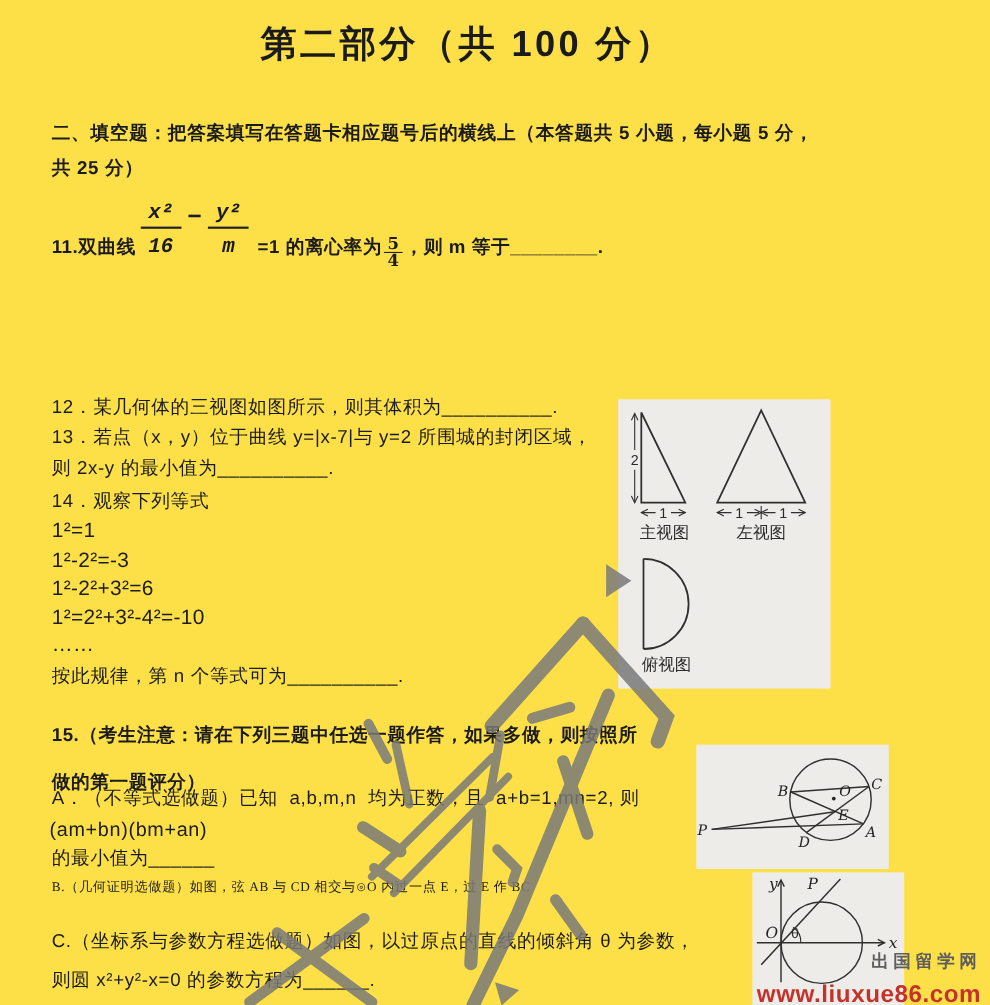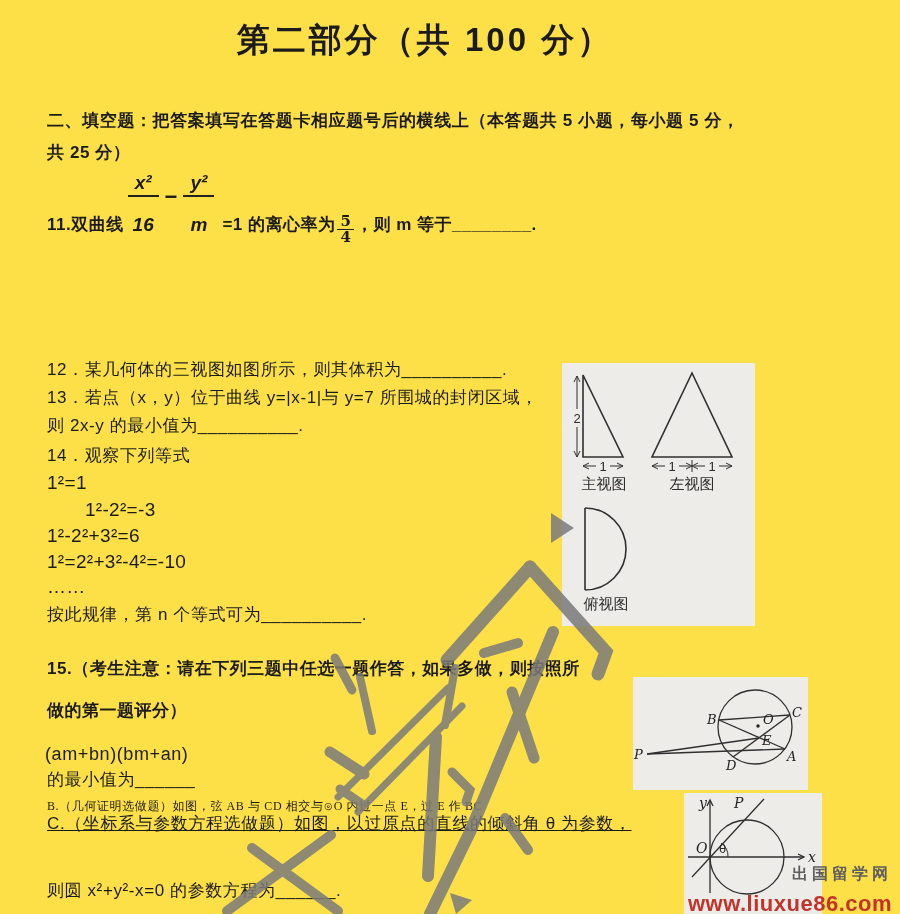--- a/index.html
+++ b/index.html
@@ -6,24 +6,24 @@
   #page{position:relative;width:900px;height:914px;background:#fde047;overflow:hidden;
         font-family:"Liberation Sans",sans-serif;color:#1b1b1b;}
   .t{position:absolute;white-space:pre;letter-spacing:0.6px;line-height:1.2;}
   .title{font-size:33px;font-weight:bold;letter-spacing:3px;text-align:center;left:0;width:850px;}
   .hdr{font-size:17px;font-weight:bold;}
   .body17{font-size:17px;}
   .eq{font-size:19px;letter-spacing:0.3px;}
   .serifline{font-family:"Liberation Serif",serif;font-size:12px;}
   
   .formula-row{position:absolute;display:flex;align-items:flex-end;}
-  .frac{display:inline-block;text-align:center;font-family:Liberation Sans, sans-serif;
+  .frac{display:inline-block;text-align:center;font-family:Liberation Mono, monospace;
         font-style:italic;font-weight:bold;font-size:19px;line-height:1.15;}
   .frac .num{display:block;border-bottom:2px solid #222;padding:0 7px 1px;}
-  .frac .den{display:block;padding-top:17px;}
+  .frac .den{display:block;padding-top:6px;}
   .minus{font-size:22px;font-weight:bold;margin:0 6px;align-self:flex-end;position:relative;top:-26px;}
   .sfrac{display:inline-block;text-align:center;font-family:"DejaVu Serif",serif;
          font-size:15px;font-weight:bold;line-height:1.05;position:relative;top:10px;margin:0 2px;}
   .sfrac .num{display:block;border-bottom:1.5px solid #222;padding:0 3px;}
   .sfrac .den{display:block;}
   .qtext{font-size:17px;font-weight:bold;letter-spacing:0.5px;}
   
   .figbox{position:absolute;background:#edece9;}
   .figbox svg{display:block;}
   svg text.cjk{font-family:"Liberation Sans",sans-serif;fill:#2b2b2b;}
@@ -56,36 +56,37 @@
     </span>
     <span class="qtext" style="margin-left:8px;"> =1 的离心率为</span>
     <span class="sfrac">
       <span class="num">5</span>
       <span class="den">4</span>
     </span>
     <span class="qtext">，则 m 等于________.</span>
   </div>
 
   <div class="t body17" style="left:47px;top:360px;">12．某几何体的三视图如图所示，则其体积为__________.</div>
-  <div class="t body17" style="left:47px;top:388px;">13．若点（x，y）位于曲线 y=|x-1|与 y=7 所围城的封闭区域，</div>
+  <div class="t body17" style="left:47px;top:388px;">13．若点（x，y）位于曲线 y=|x-7|与 y=2 所围城的封闭区域，</div>
   <div class="t body17" style="left:47px;top:416px;">则 2x-y 的最小值为__________.</div>
   <div class="t body17" style="left:47px;top:446px;">14．观察下列等式</div>
   <div class="t eq" style="left:47px;top:472px;">1²=1</div>
-  <div class="t eq" style="left:47px;top:499px;margin-left:38px;">1²-2²=-3</div>
+  <div class="t eq" style="left:47px;top:499px;">1²-2²=-3</div>
   <div class="t eq" style="left:47px;top:525px;">1²-2²+3²=6</div>
   <div class="t eq" style="left:47px;top:551px;">1²=2²+3²-4²=-10</div>
   <div class="t eq" style="left:47px;top:576px;">……</div>
   <div class="t body17" style="left:47px;top:605px;">按此规律，第 n 个等式可为__________.</div>
 
   <div class="t qtext" style="left:47px;top:659px;">15.（考生注意：请在下列三题中任选一题作答，如果多做，则按照所</div>
   <div class="t qtext" style="left:47px;top:701px;">做的第一题评分）</div>
+  <div class="t body17" style="left:47px;top:716px;">A．（不等式选做题）已知  a,b,m,n  均为正数，且  a+b=1,mn=2, 则</div>
   <div class="t" style="left:45px;top:744px;font-size:18px;">(am+bn)(bm+an)</div>
   <div class="t body17" style="left:47px;top:770px;">的最小值为______</div>
   <div class="t serifline" style="left:47px;top:799px;">B.（几何证明选做题）如图，弦 AB 与 CD 相交与⊙O 内过一点 E，过 E 作 BC</div>
-  <div class="t body17" style="left:47px;top:814px;text-decoration:underline;">C.（坐标系与参数方程选做题）如图，以过原点的直线的倾斜角 θ 为参数，</div>
+  <div class="t body17" style="left:47px;top:846px;">C.（坐标系与参数方程选做题）如图，以过原点的直线的倾斜角 θ 为参数，</div>
   <div class="t body17" style="left:47px;top:881px;">则圆 x²+y²-x=0 的参数方程为______.</div>
 
   <div class="figbox" style="left:562px;top:363px;width:193px;height:263px;">
     <svg width="193" height="263" viewBox="0 0 193 263">
       <g stroke="#2f2f2f" stroke-width="1.6" fill="none">
         <polygon points="21,12 21,94 61,94"></polygon>
       </g>
       <g stroke="#2f2f2f" stroke-width="1" fill="none">
         <line x1="15" y1="13" x2="15" y2="46"></line>
           <line x1="15" y1="64" x2="15" y2="94"></line>

